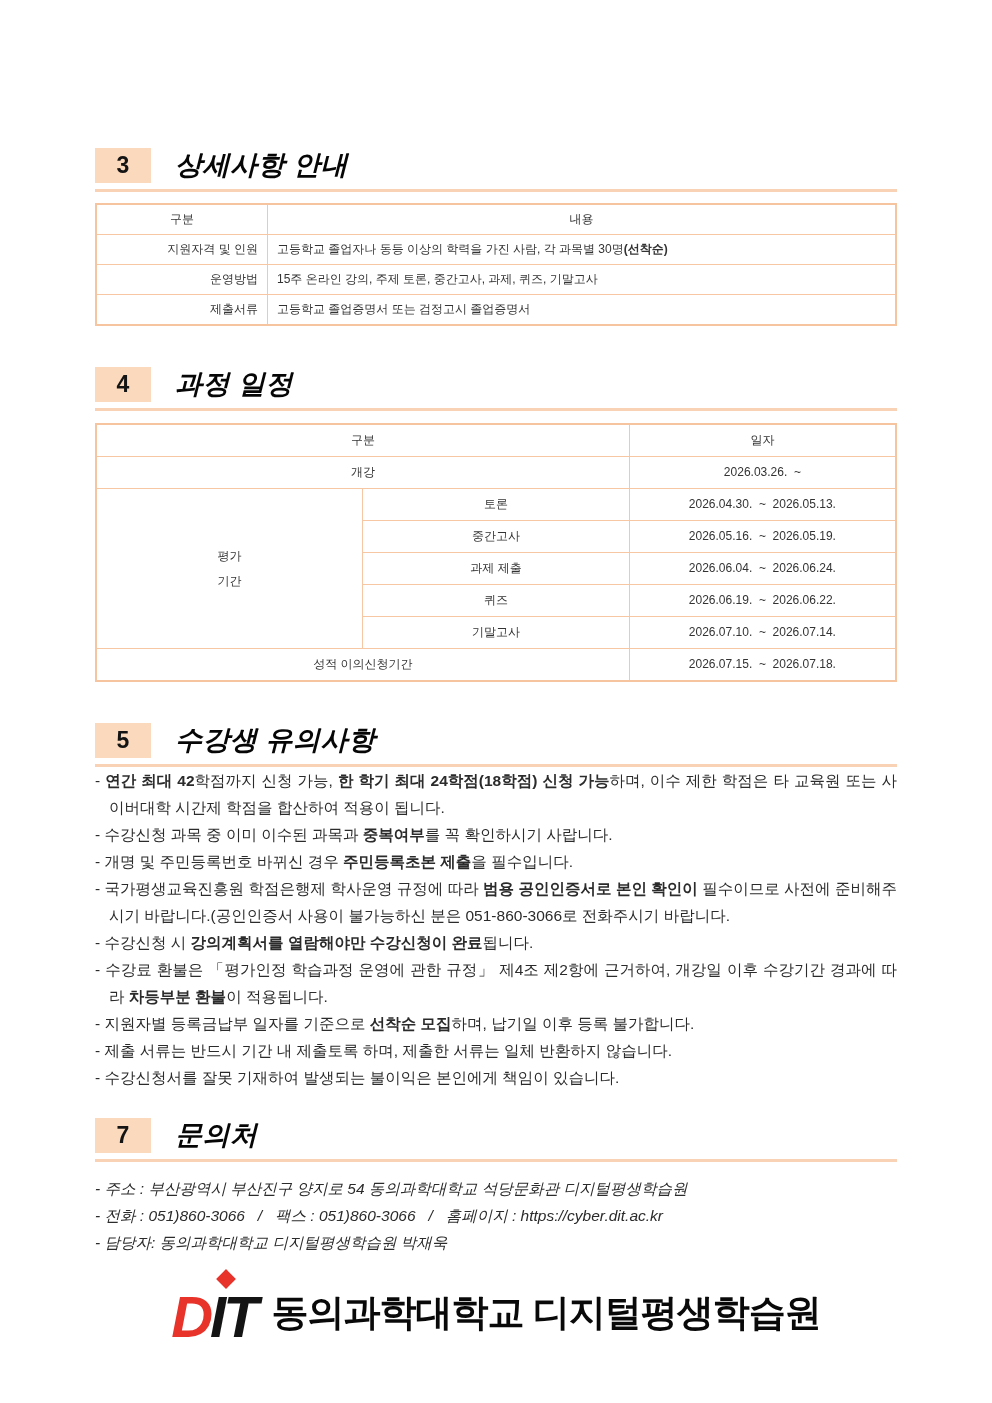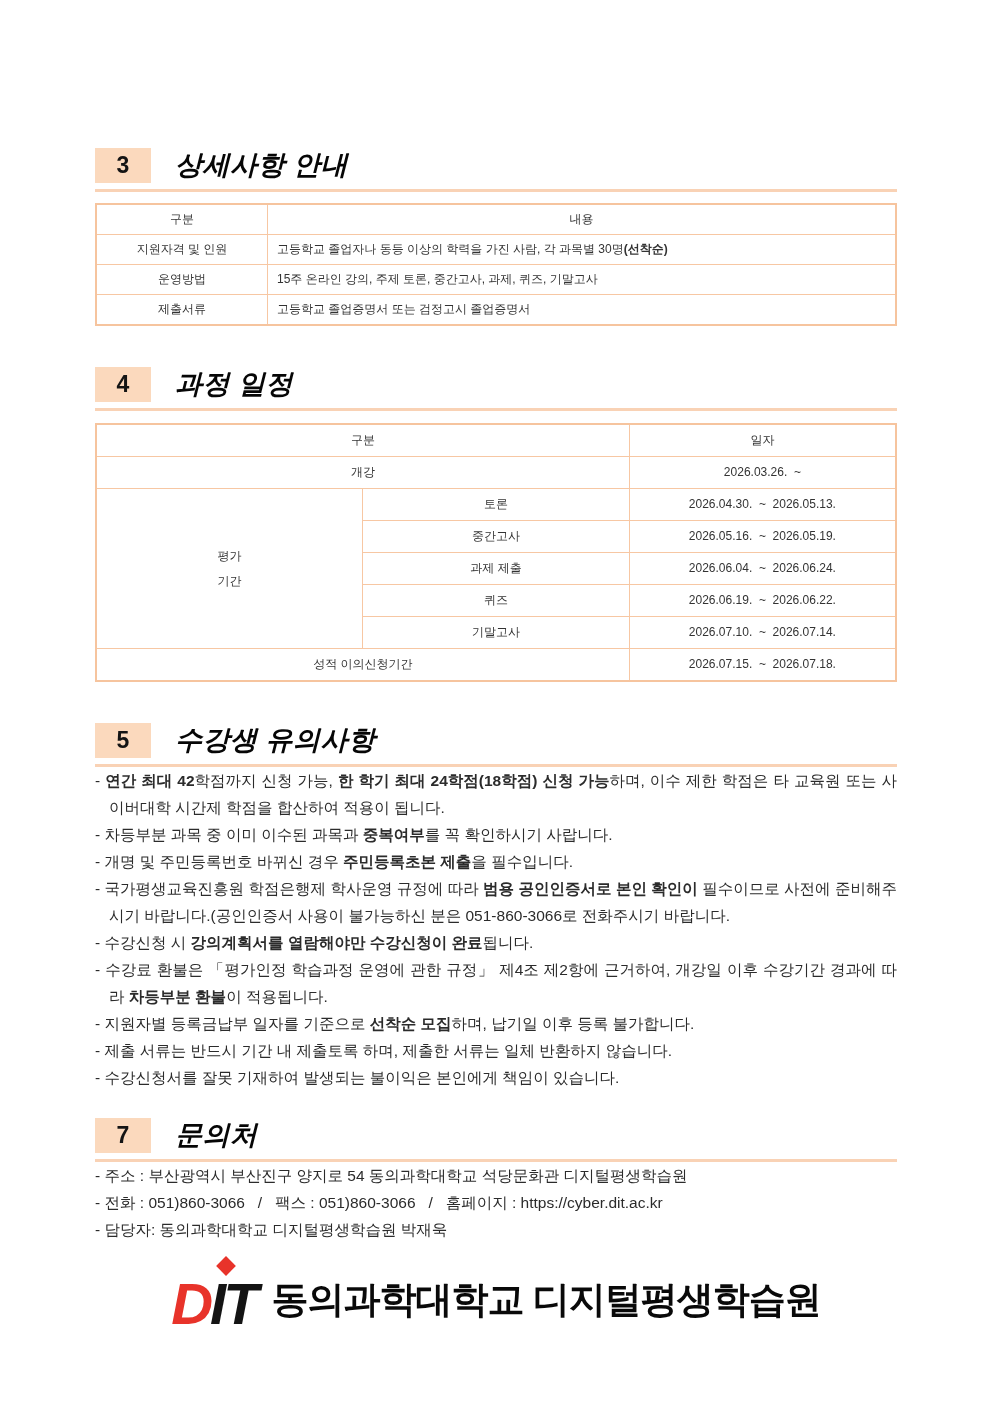--- a/index.html
+++ b/index.html
@@ -9,41 +9,41 @@
   
   .sec{display:flex;align-items:center;gap:24px;border-bottom:3px solid #f9d2b5;padding-bottom:6px;}
   .sec-num{width:56px;height:35px;background:#fbd9bd;display:flex;align-items:center;justify-content:center;
            font-size:23px;font-weight:bold;color:#141414;}
   .sec-title{font-size:27px;font-weight:800;color:#060606;letter-spacing:0.5px;font-style:italic;}
 
   
   table{width:100%;border-collapse:collapse;border:2px solid #f6c49e;table-layout:fixed;}
   td{border:1px solid #f7c7a3;font-size:12px;color:#333;padding:2px 9px;line-height:25px;}
   .t1{margin-top:11px;}
-  .t1 .c1{width:152px;text-align:center;}
+  .t1 .c1{width:152px;text-align:right;}
   .t1 .c2{text-align:left;margin-top:23px;}
   .t1 .hdr{text-align:center;height:25px;}
   .t1 td{height:25px;}
   .b{font-weight:bold;}
   .t2{margin-top:12px;}
   .t2 td{height:27px;text-align:center;}
   .t2 .colA{width:64px;}
   .t2 .colB{width:152px;}
   .t2 .label{white-space:pre-line;}
   .t2 .date{white-space:pre;}
 
   .sec-schedule{margin-top:40px;}
   .sec-notice{margin-top:40px;}
   .sec-contact{margin-top:26px;}
 
   
   .notice-list{}
   .bullet{font-size:15.5px;line-height:27px;color:#2b2b2b;text-align:justify;
           padding-left:14px;text-indent:-14px;}
-  .contact-list{margin-top:0;}
+  .contact-list{margin-top:13px;font-style:italic;}
   .contact-line{font-size:15.5px;line-height:27px;color:#2b2b2b;padding-left:14px;text-indent:-14px;white-space:pre-wrap;}
 
   
   .logo{margin-top:18px;display:flex;justify-content:center;align-items:center;}
   .logo-mark{font-style:italic;font-weight:bold;font-size:58px;letter-spacing:-3px;color:#141414;line-height:1;
              padding-top:14px;}
   .logo-mark .red{color:#e8332a;}
   .i-wrap{position:relative;display:inline-block;}
   .diamond{position:absolute;top:-16px;left:9px;width:14px;height:14px;background:#e8332a;
            transform:rotate(45deg);}
@@ -121,21 +121,21 @@
         </tr>
       </tbody>
   </table>
 
   <div class="sec sec-notice">
     <div class="sec-num">5</div>
     <div class="sec-title">수강생 유의사항</div>
   </div>
   <div class="notice-list" id="notice-list">
       <div class="bullet"><span class="marker">- </span><span class="b">연간 최대 42</span><span>학점까지 신청 가능, </span><span class="b">한 학기 최대 24학점(18학점) 신청 가능</span><span>하며, 이수 제한 학점은 타 교육원 또는 사이버대학 시간제 학점을 합산하여 적용이 됩니다.</span></div>
-      <div class="bullet"><span class="marker">- </span><span>차등부분 과목 중 이미 이수된 과목과 </span><span class="b">중복여부</span><span>를 꼭 확인하시기 사랍니다.</span></div>
+      <div class="bullet"><span class="marker">- </span><span>수강신청 과목 중 이미 이수된 과목과 </span><span class="b">중복여부</span><span>를 꼭 확인하시기 사랍니다.</span></div>
       <div class="bullet"><span class="marker">- </span><span>개명 및 주민등록번호 바뀌신 경우 </span><span class="b">주민등록초본 제출</span><span>을 필수입니다.</span></div>
       <div class="bullet"><span class="marker">- </span><span>국가평생교육진흥원 학점은행제 학사운영 규정에 따라 </span><span class="b">범용 공인인증서로 본인 확인이</span><span> 필수이므로 사전에 준비해주시기 바랍니다.(공인인증서 사용이 불가능하신 분은 051-860-3066로 전화주시기 바랍니다.</span></div>
       <div class="bullet"><span class="marker">- </span><span>수강신청 시 </span><span class="b">강의계획서를 열람해야만 수강신청이 완료</span><span>됩니다.</span></div>
       <div class="bullet"><span class="marker">- </span><span>수강료 환불은 「평가인정 학습과정 운영에 관한 규정」 제4조 제2항에 근거하여, 개강일 이후 수강기간 경과에 따라 </span><span class="b">차등부분 환불</span><span>이 적용됩니다.</span></div>
       <div class="bullet"><span class="marker">- </span><span>지원자별 등록금납부 일자를 기준으로 </span><span class="b">선착순 모집</span><span>하며, 납기일 이후 등록 불가합니다.</span></div>
       <div class="bullet"><span class="marker">- </span><span>제출 서류는 반드시 기간 내 제출토록 하며, 제출한 서류는 일체 반환하지 않습니다.</span></div>
       <div class="bullet"><span class="marker">- </span><span>수강신청서를 잘못 기재하여 발생되는 불이익은 본인에게 책임이 있습니다.</span></div>
     </div>
 
   <div class="sec sec-contact">

